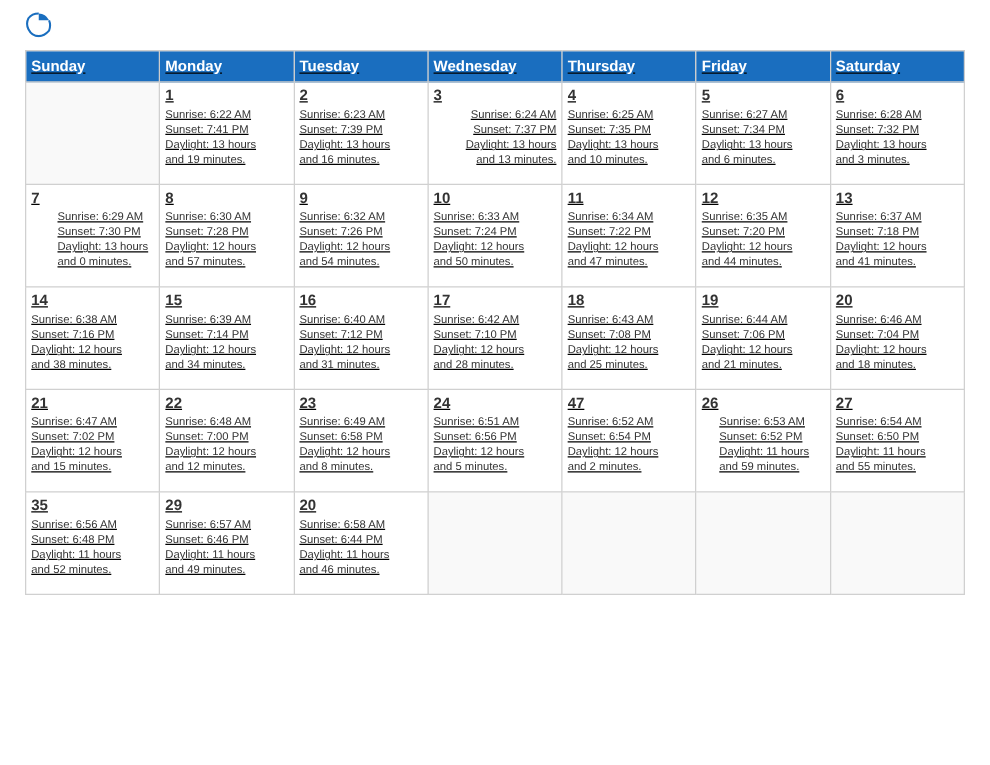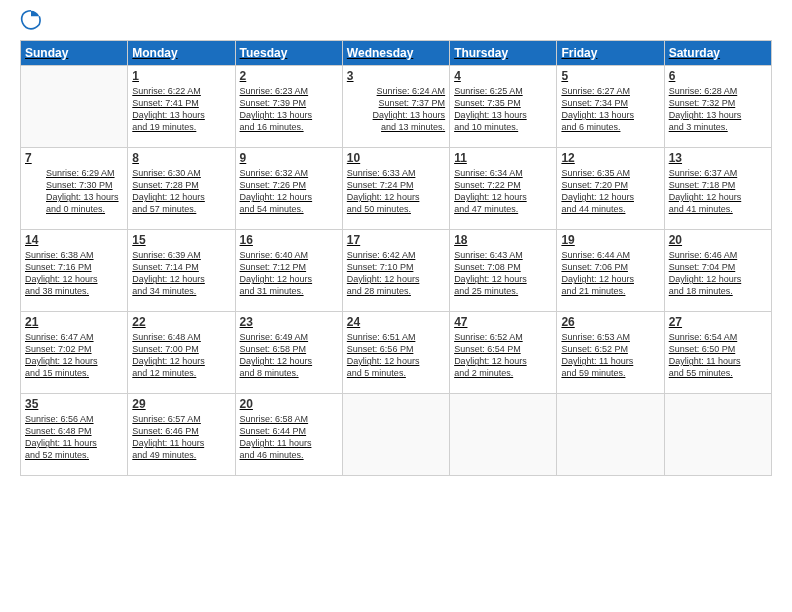--- a/index.html
+++ b/index.html
@@ -308,21 +308,21 @@
           </td>
           <td>
             <span class="day-num">47</span>
             <div class="day-info" style="white-space: pre-line;">Sunrise: 6:52 AM
 Sunset: 6:54 PM
 Daylight: 12 hours
 and 2 minutes.</div>
           </td>
           <td>
             <span class="day-num">26</span>
-            <div class="day-info" style="white-space: pre-line;">Sunrise: 6:53 AM
+            <div class="day-info" style="white-space: pre-line; margin-left: 14px;">Sunrise: 6:53 AM
 Sunset: 6:52 PM
 Daylight: 11 hours
 and 59 minutes.</div>
           </td>
           <td>
             <span class="day-num">27</span>
             <div class="day-info" style="white-space: pre-line;">Sunrise: 6:54 AM
 Sunset: 6:50 PM
 Daylight: 11 hours
 and 55 minutes.</div>

